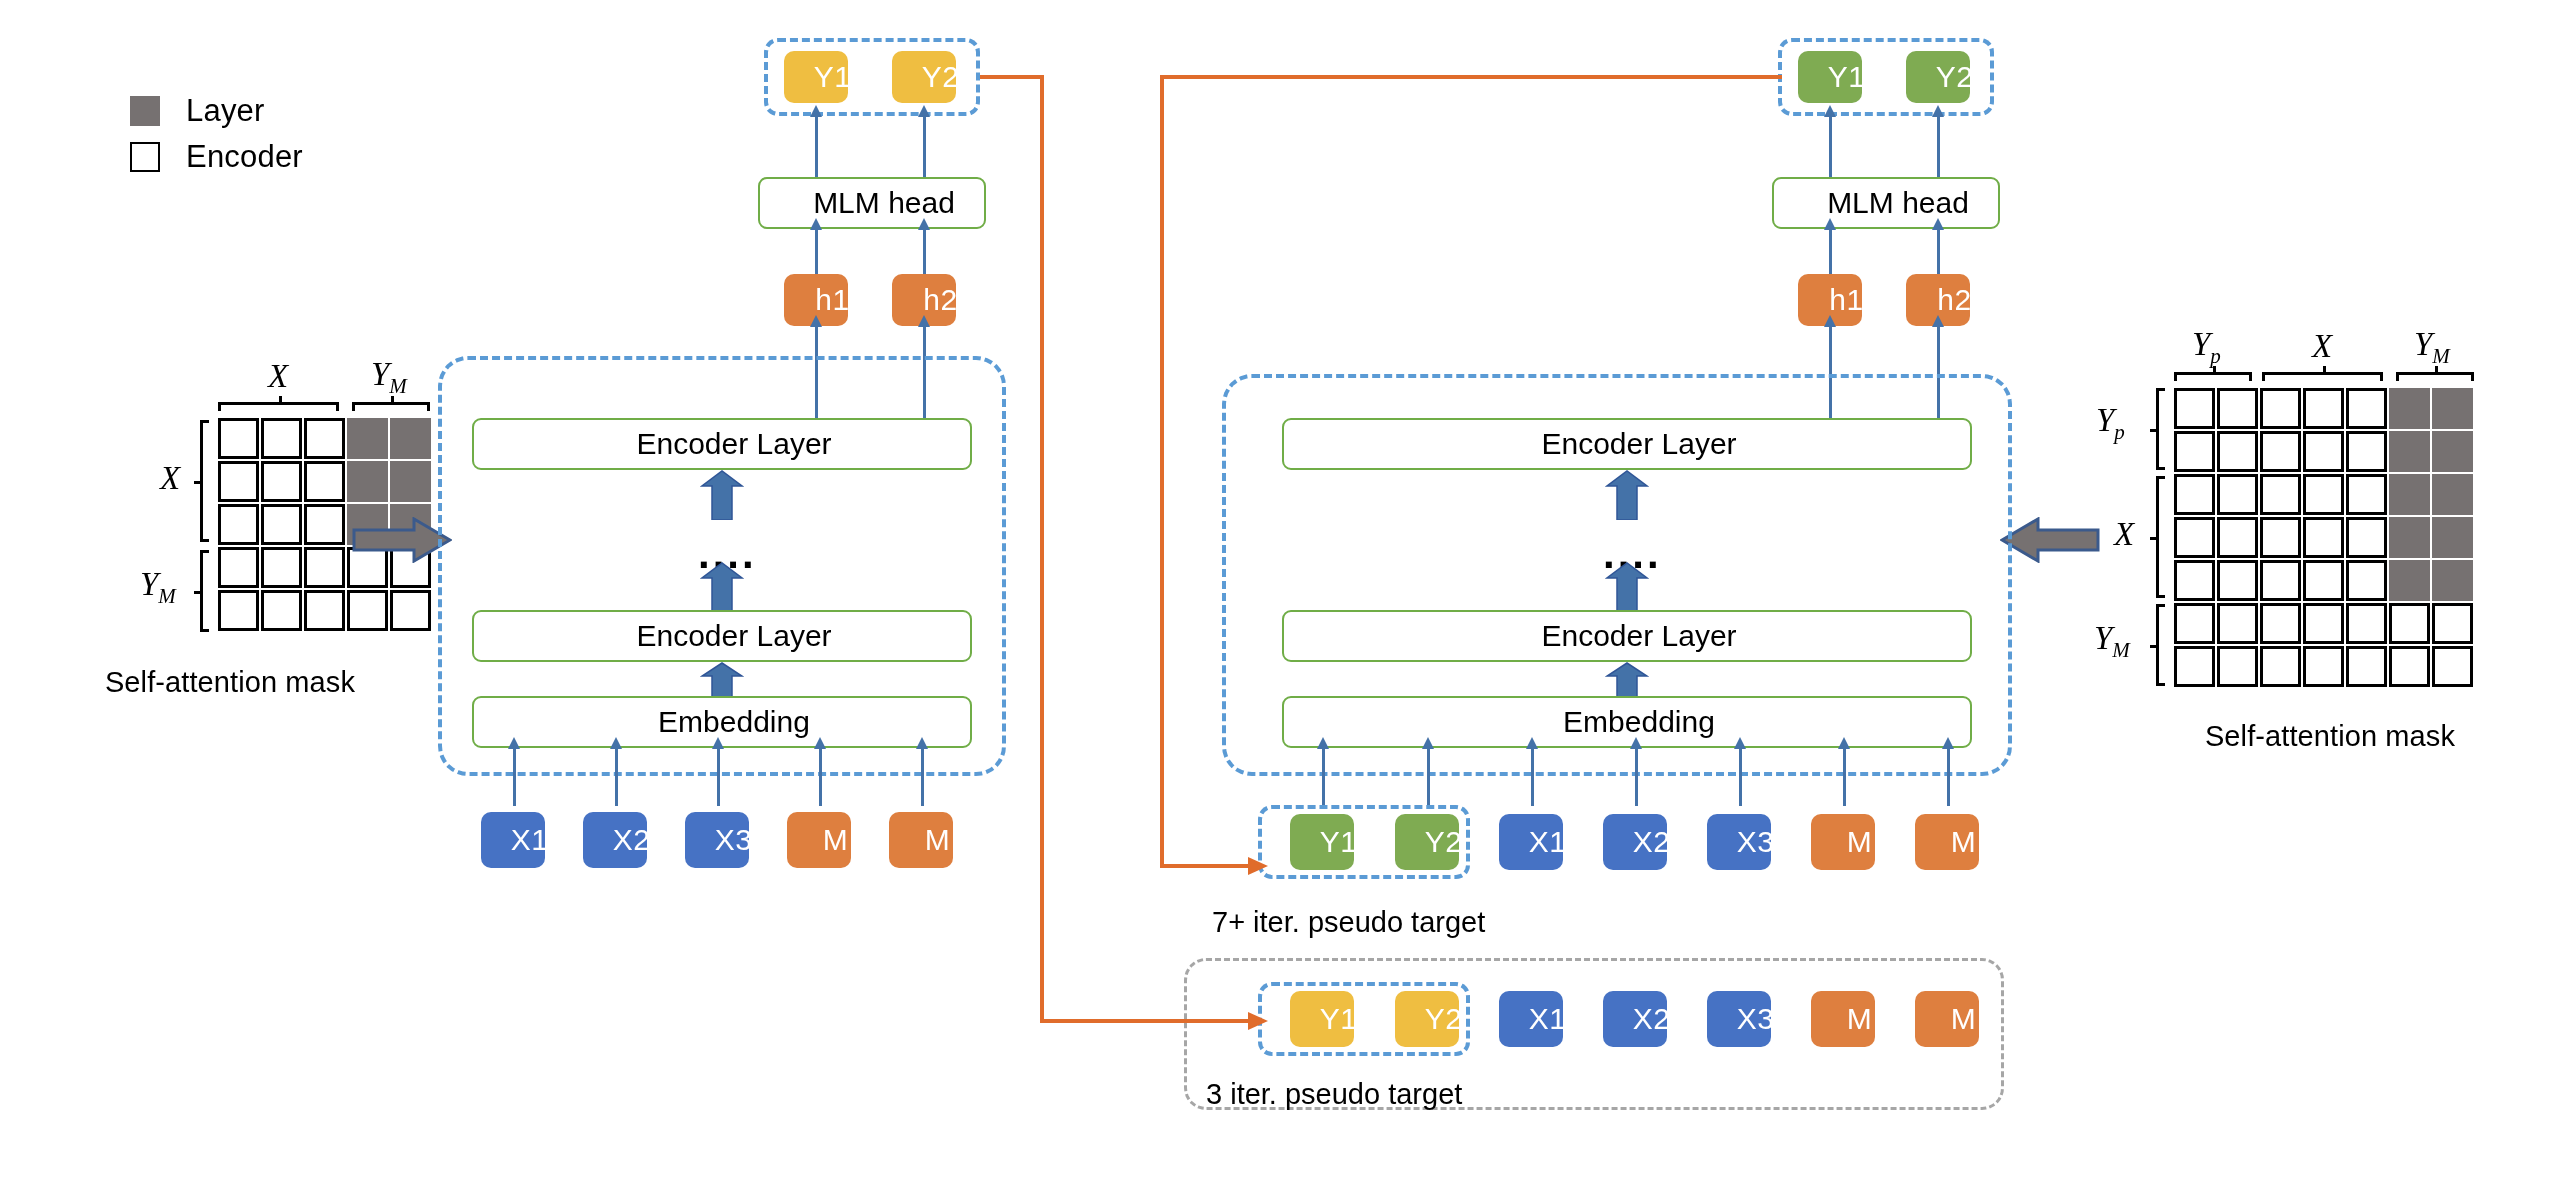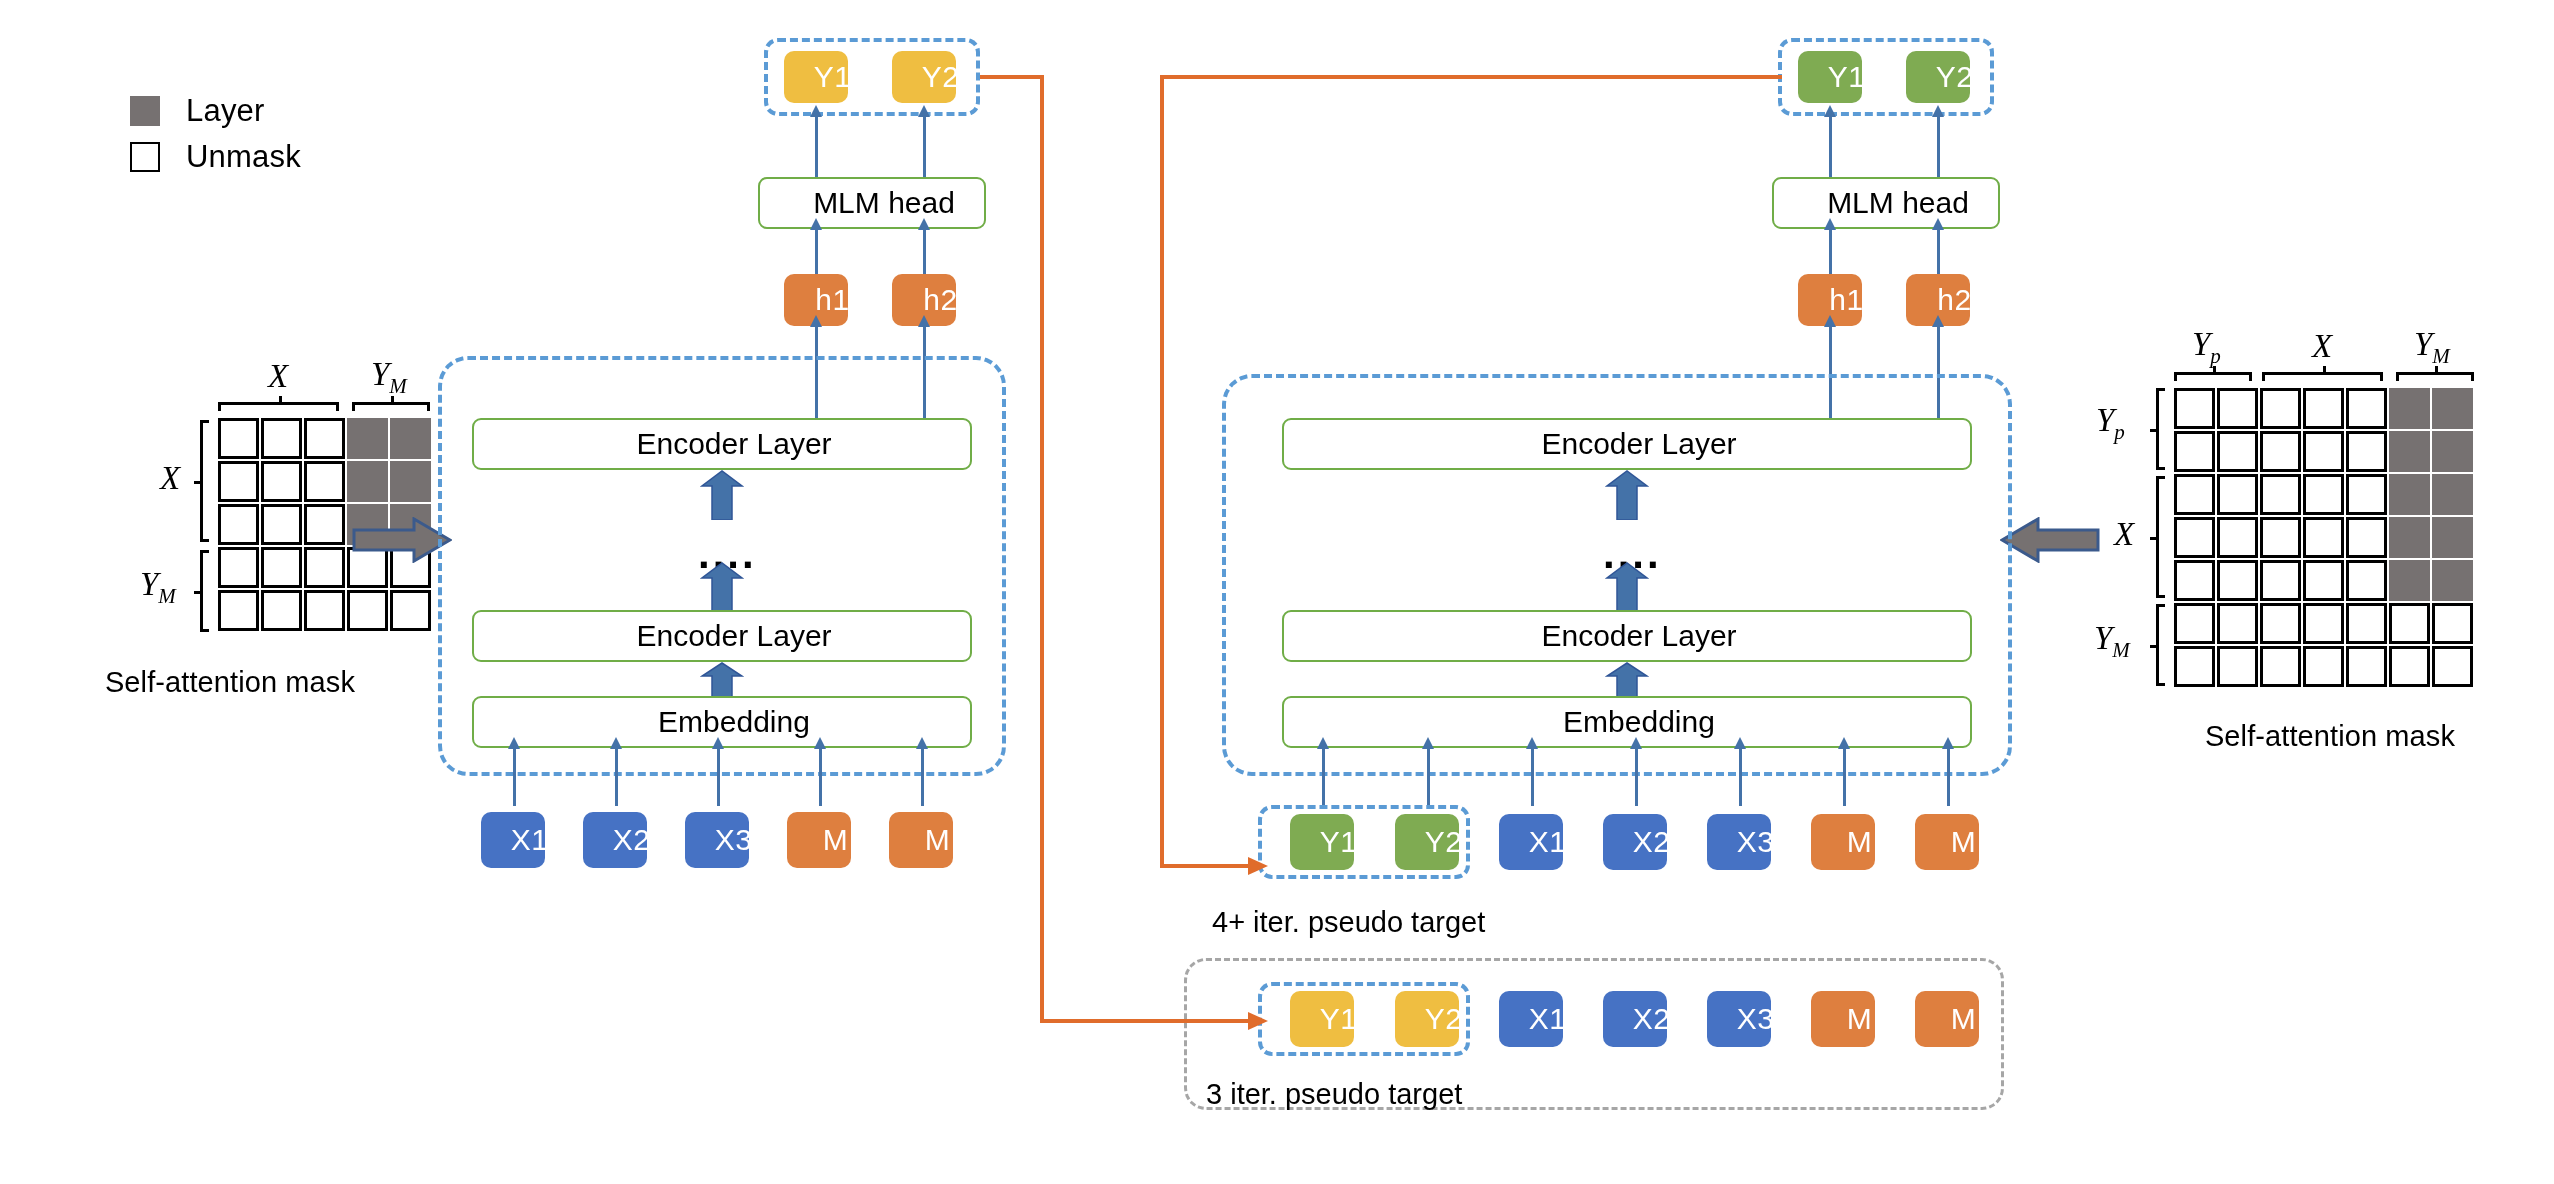--- a/index.html
+++ b/index.html
@@ -66,21 +66,21 @@
 </head>
 <body>
 
 <div class="abs" id="legend">
   <div class="legend-row">
     <span class="legend-swatch mask"></span>
     <span class="legend-label">Layer</span>
   </div>
   <div class="legend-row">
     <span class="legend-swatch unmask"></span>
-    <span class="legend-label">Unmask</span>
+    <span class="legend-label">Encoder</span>
   </div>
 </div>
 
 <div class="abs matrix-wrap" id="left-mask" style="left:100px;top:360px;width:260px;">
 
   <div class="brace-h" style="left:118px;top:42px;width:121px;"></div>
   <div class="mlabel" style="left:168px;top:-2px;">X</div>
   <div class="brace-h" style="left:252px;top:42px;width:78px;"></div>
   <div class="mlabel" style="left:271px;top:-4px;">Y<sub>M</sub></div>
 
@@ -281,21 +281,21 @@
 
 <div class="dashbox" style="left:1258px;top:805px;width:212px;height:74px;"></div>
 <div class="chip green" style="left:1290px;top:814px;width:64px;height:56px;">Y1</div>
 <div class="chip green" style="left:1395px;top:814px;width:64px;height:56px;">Y2</div>
 <div class="chip blue" style="left:1499px;top:814px;width:64px;height:56px;">X1</div>
 <div class="chip blue" style="left:1603px;top:814px;width:64px;height:56px;">X2</div>
 <div class="chip blue" style="left:1707px;top:814px;width:64px;height:56px;">X3</div>
 <div class="chip orange" style="left:1811px;top:814px;width:64px;height:56px;">M</div>
 <div class="chip orange" style="left:1915px;top:814px;width:64px;height:56px;">M</div>
 
-<div class="caption" style="left:1212px;top:906px;">4+ iter. pseudo target</div>
+<div class="caption" style="left:1212px;top:906px;">7+ iter. pseudo target</div>
 
 <div class="graydash" style="left:1184px;top:958px;width:820px;height:152px;"></div>
 <div class="dashbox" style="left:1258px;top:982px;width:212px;height:74px;"></div>
 <div class="chip yellow" style="left:1290px;top:991px;width:64px;height:56px;">Y1</div>
 <div class="chip yellow" style="left:1395px;top:991px;width:64px;height:56px;">Y2</div>
 <div class="chip blue" style="left:1499px;top:991px;width:64px;height:56px;">X1</div>
 <div class="chip blue" style="left:1603px;top:991px;width:64px;height:56px;">X2</div>
 <div class="chip blue" style="left:1707px;top:991px;width:64px;height:56px;">X3</div>
 <div class="chip orange" style="left:1811px;top:991px;width:64px;height:56px;">M</div>
 <div class="chip orange" style="left:1915px;top:991px;width:64px;height:56px;">M</div>

